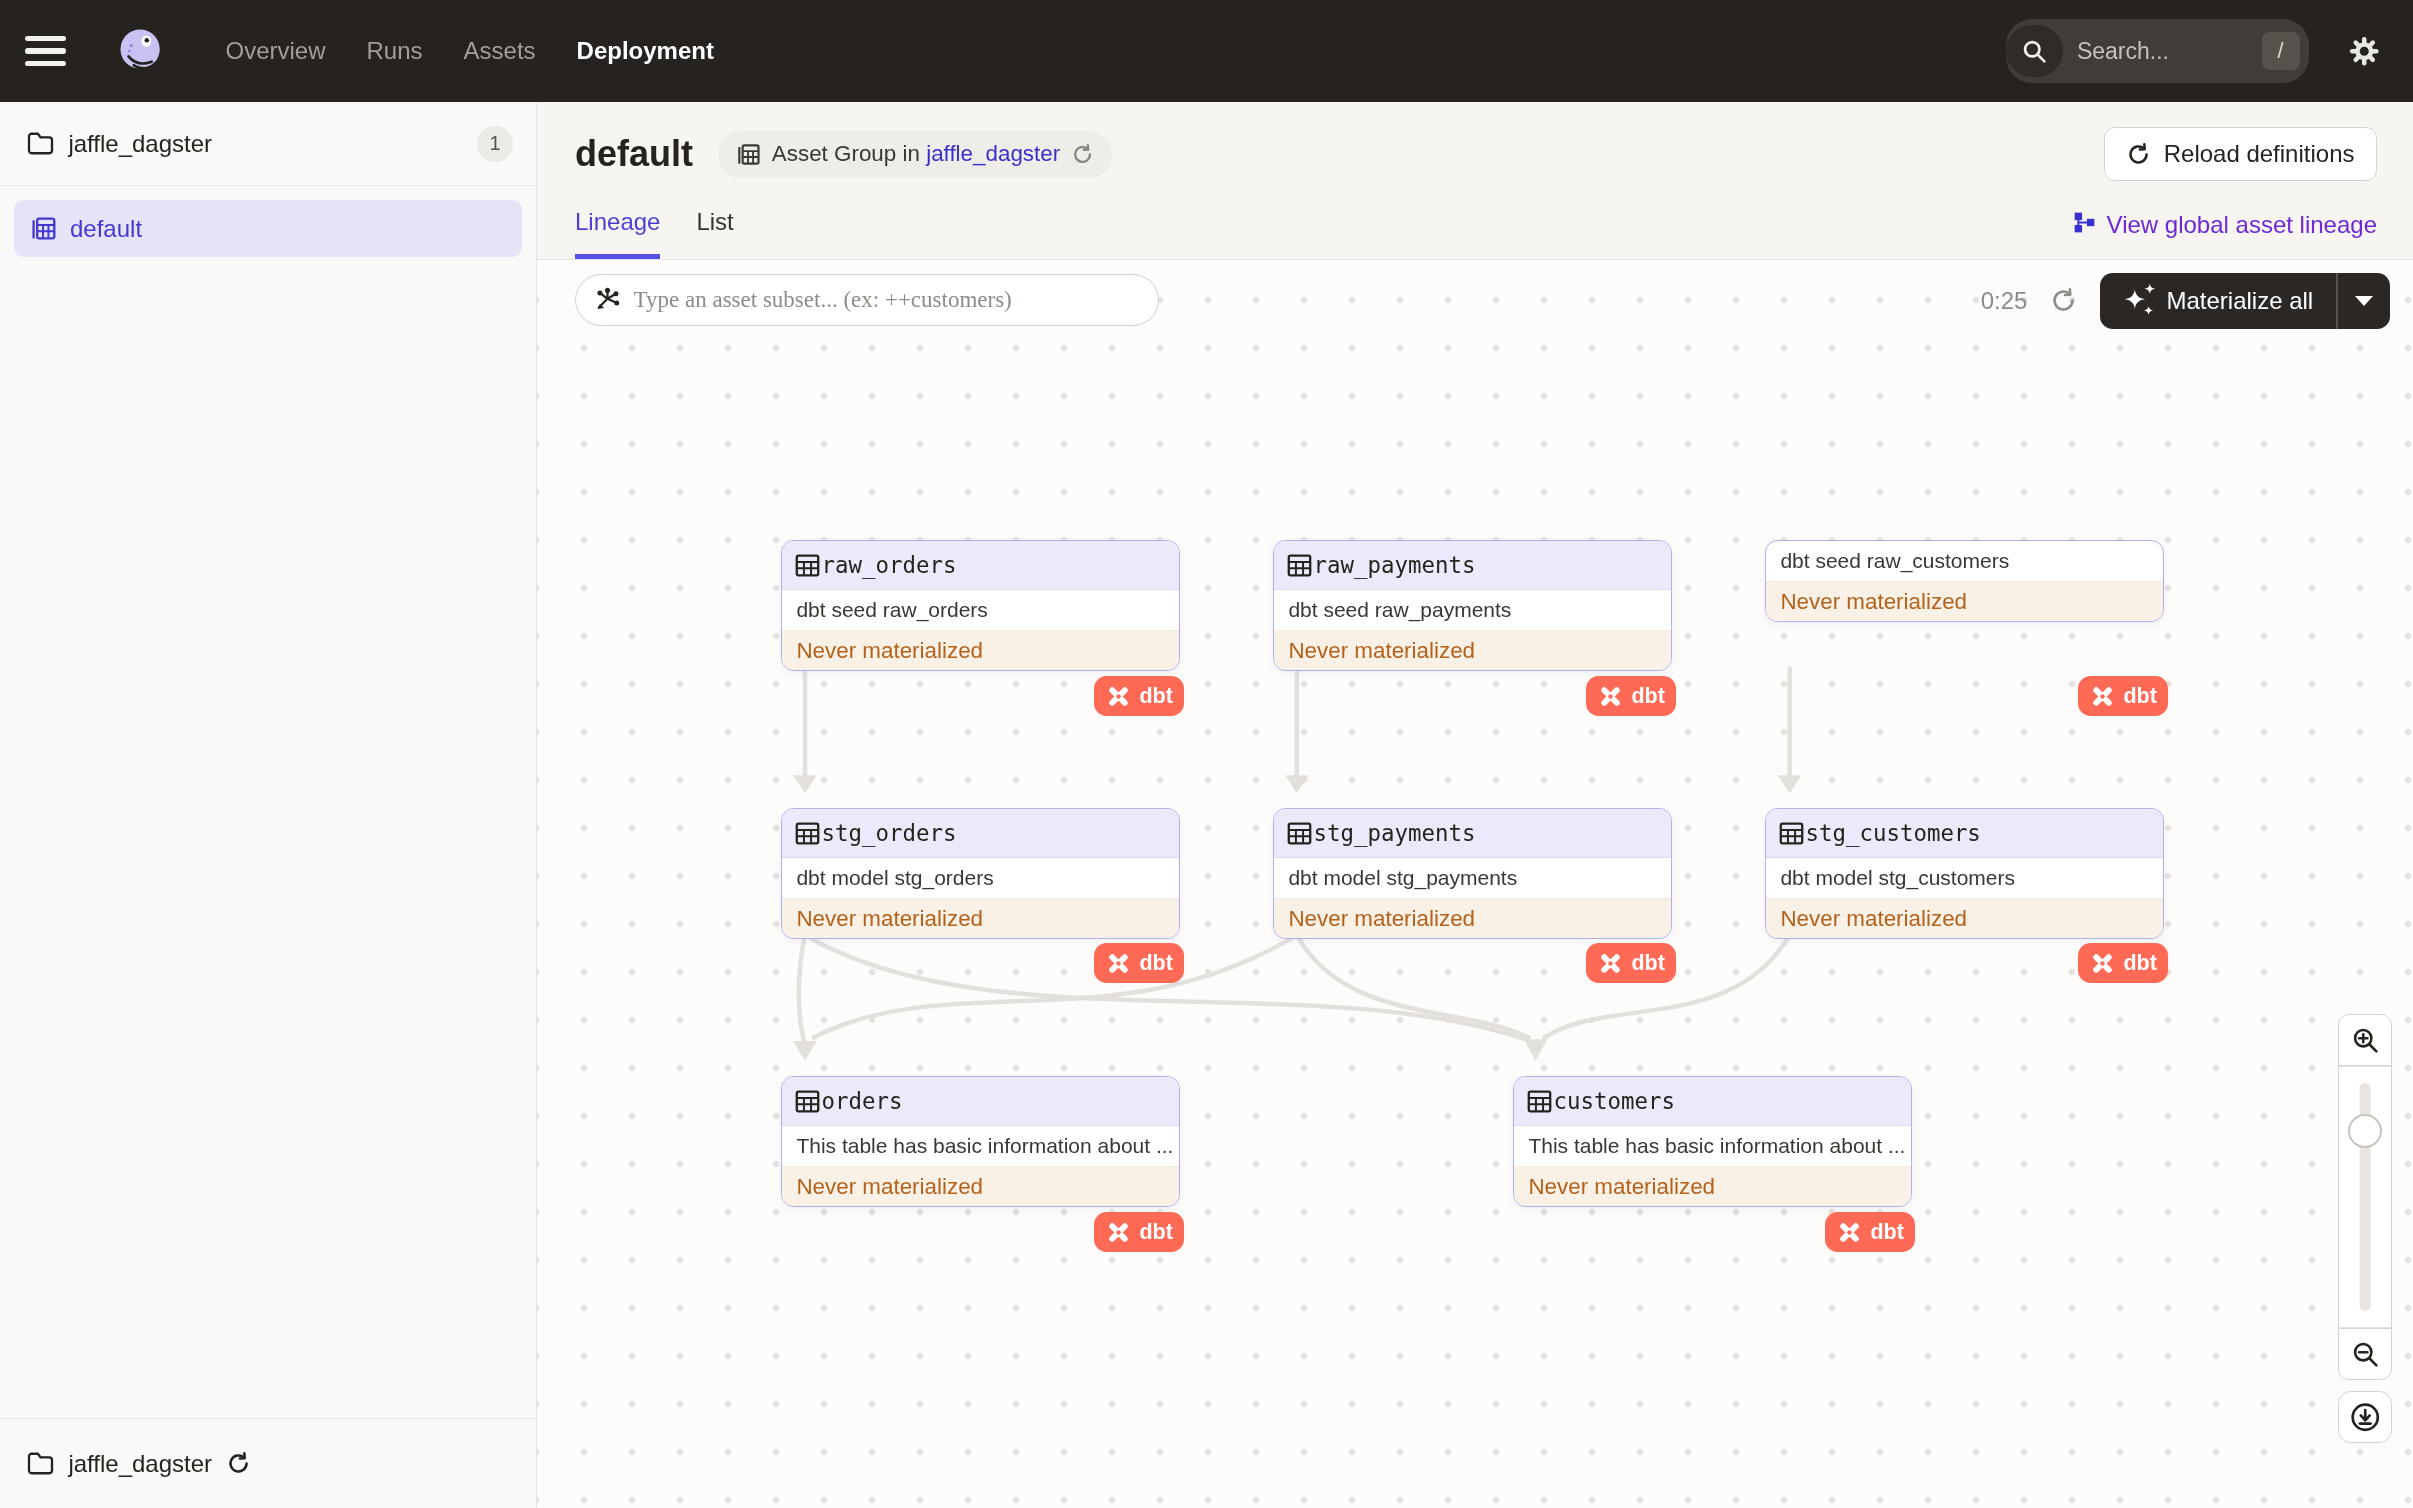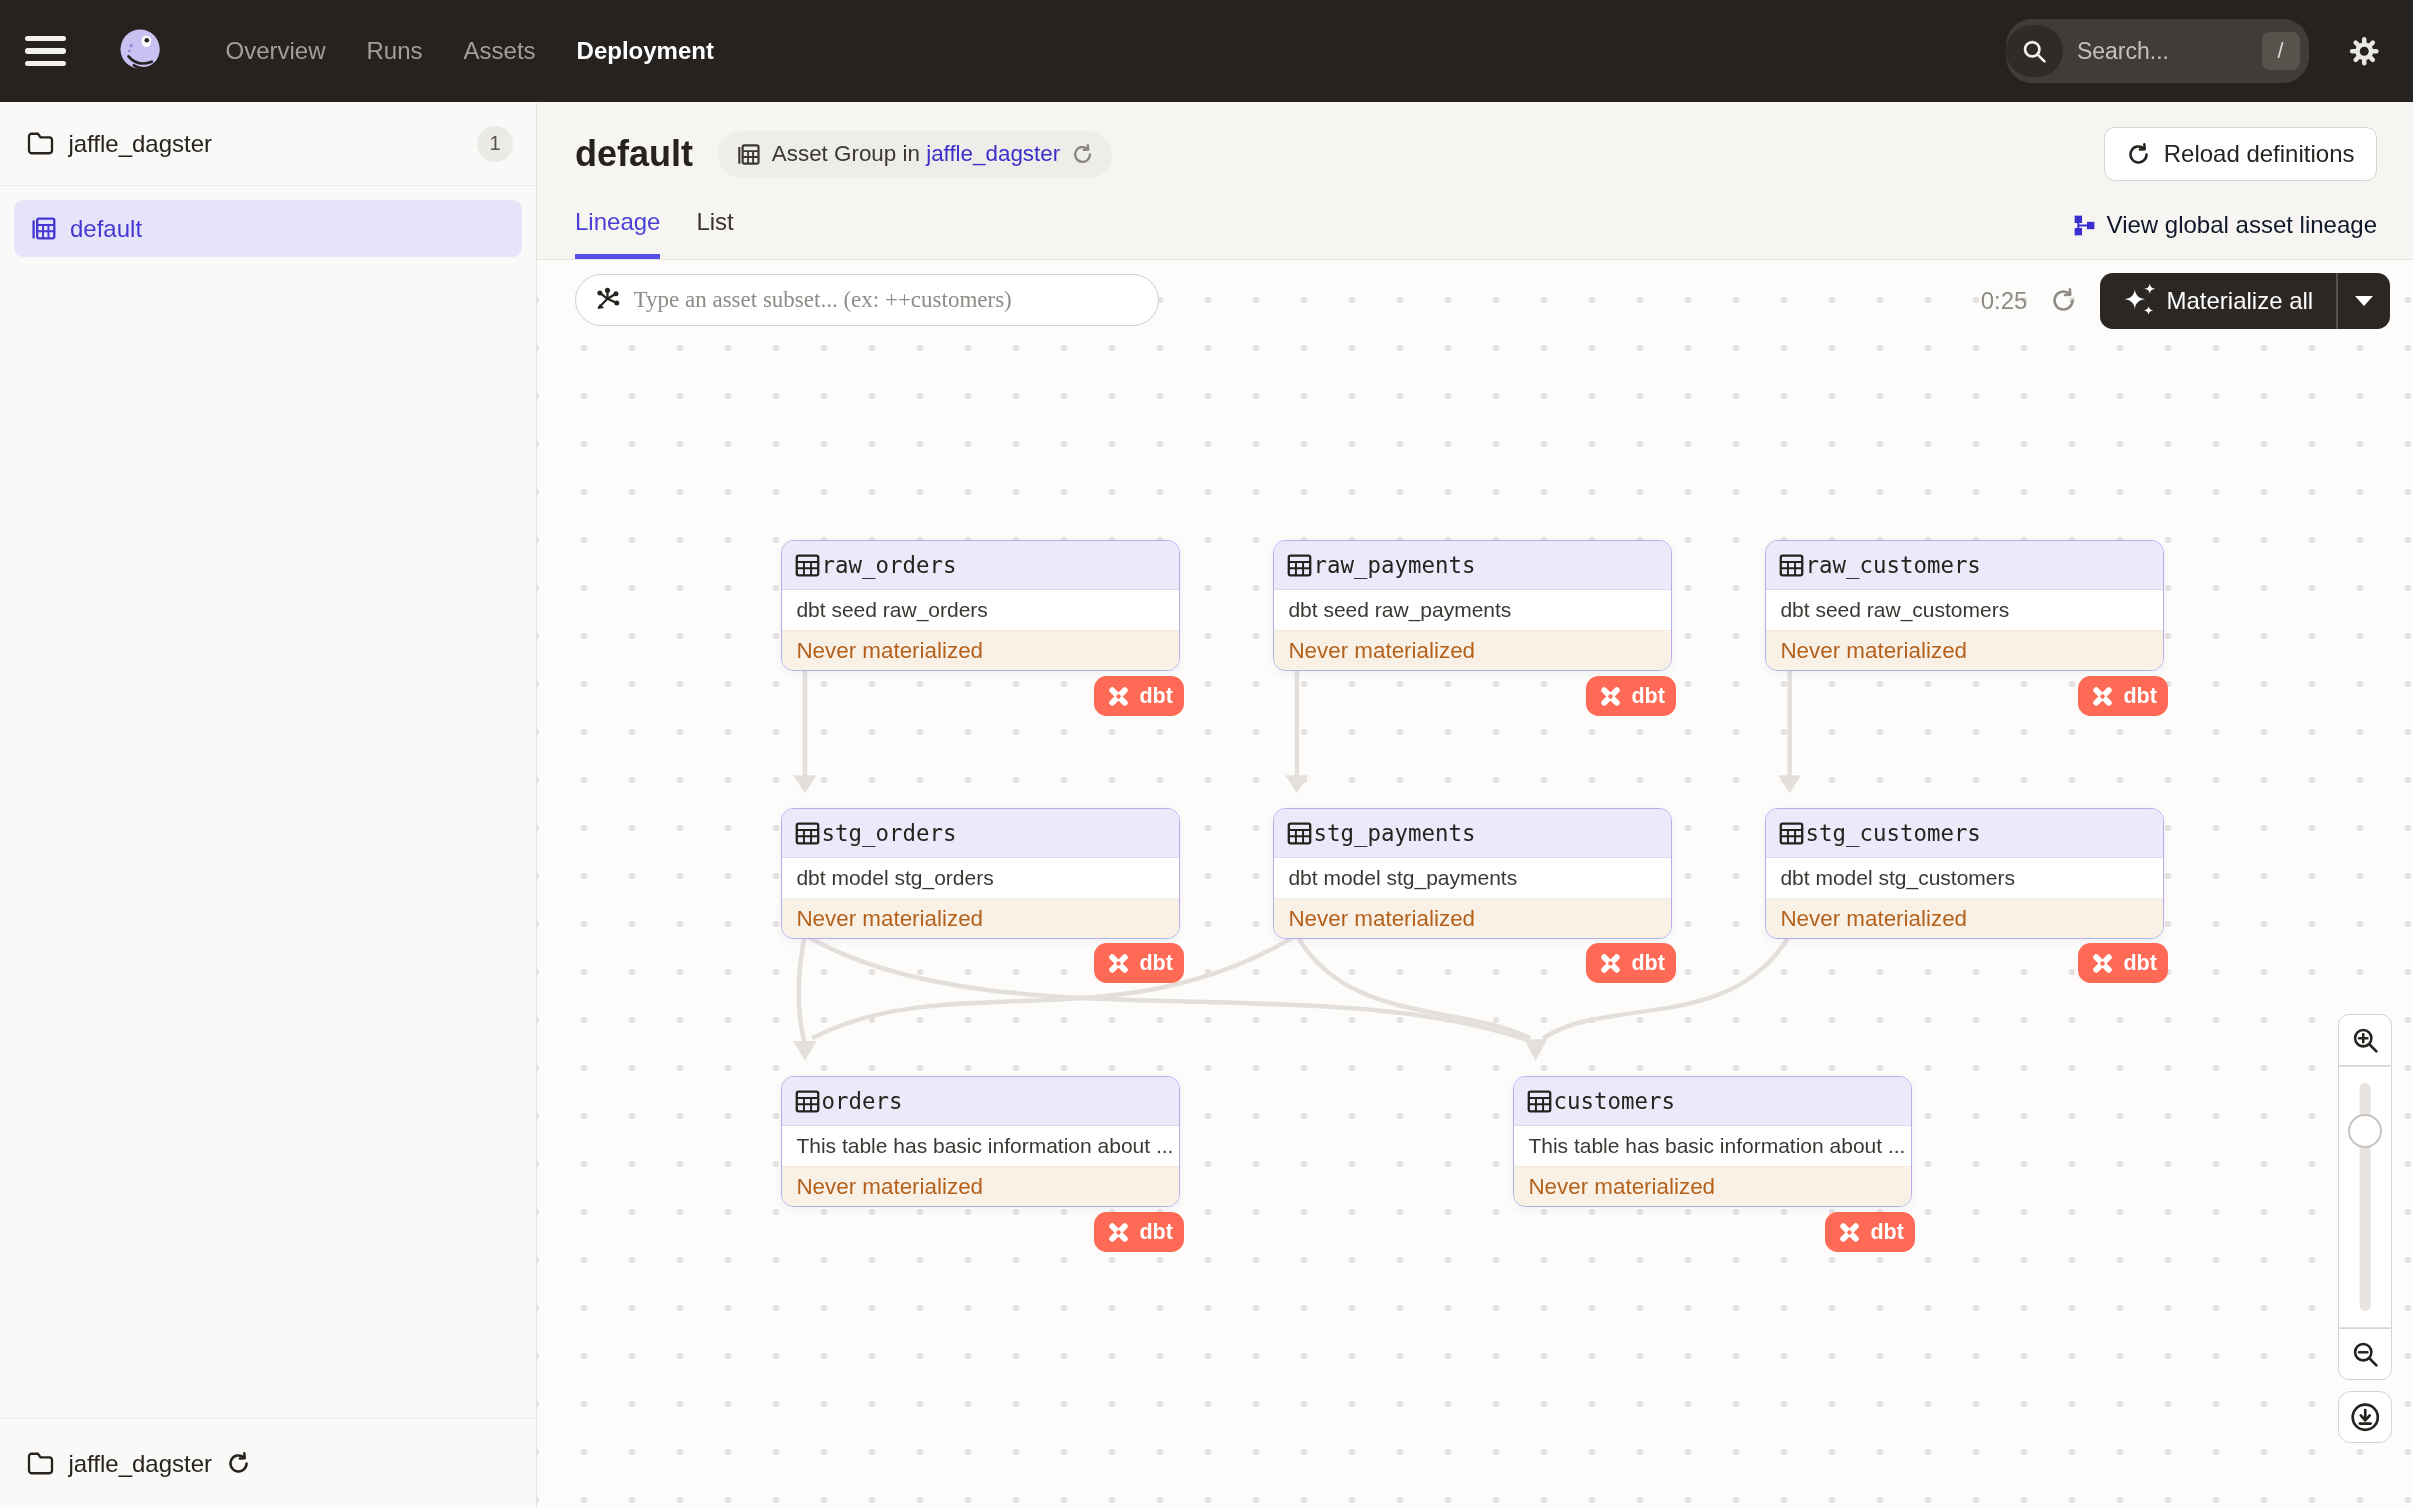--- a/index.html
+++ b/index.html
@@ -36,21 +36,21 @@
   .title-row { display:flex; align-items:center; }
   .page-title { font-size:36px; font-weight:700; color:#26231F; }
   .group-pill { margin-left:25px; height:47px; border-radius:23px; background:#EFEDE9; display:flex; align-items:center; padding:0 18px; gap:10.8px; }
   .group-pill .txt { font-size:22.4px; color:#3B3834; }
   .group-pill a { color:#3B2FC9; text-decoration:none; cursor:pointer; }
   .reload-btn { margin-left:auto; height:54px; border:1.8px solid #D6D3CF; background:#FFFFFF; border-radius:10.8px; display:flex; align-items:center; gap:12.6px; padding:0 21.5px; font-size:24px; color:#26231F; cursor:pointer; }
   .tabs-row { display:flex; align-items:flex-end; margin-top:27px; }
   .tab { font-size:24px; padding-bottom:18px; margin-right:36px; cursor:pointer; border-bottom:5.4px solid transparent; }
   .tab.active { color:#4A3FD6; font-weight:500; border-bottom-color:#554FE8; }
   .tab.inactive { color:#37332F; }
-  .view-global { margin-left:auto; display:flex; align-items:center; gap:10.8px; font-size:24px; color:#0f172a; padding-bottom:20px; cursor:pointer; }
+  .view-global { margin-left:auto; display:flex; gap:10.8px; font-size:24px; color:#6d28d9; padding-bottom:20px; cursor:pointer; }
 
   
   .canvas { position:relative; flex:1; background:#FDFCFA;
     background-image:radial-gradient(circle, #E5E2DF 3.2px, transparent 3.2px);
     background-size:48px 48px; background-position:23px 16px; overflow:hidden; }
   .subset-input { position:absolute; left:38px; top:14.4px; width:584px; height:52px; border:1.8px solid #D4D1CD; border-radius:26px; background:#FFFFFF; display:flex; align-items:center; padding:0 18px; gap:12.6px; }
   .subset-input input { border:none; outline:none; flex:1; font-size:23px; color:#4c1d95; font-family:Liberation Serif, serif; background:transparent; }
   .subset-input input::placeholder { color:#8F8C87; }
   .canvas-toolbar-right { position:absolute; right:23px; top:12.6px; display:flex; align-items:center; gap:23px; }
   .timer { font-size:24px; color:#8E8B86; }
@@ -310,29 +310,20 @@
                 <rect x="2" y="3" width="24" height="22" rx="2" fill="none" stroke="#26231F" stroke-width="2.6"></rect>
                 <path d="M2 10 h24 M2 17 h24 M10 10 v15 M18 10 v15" stroke="#26231F" stroke-width="2.2"></path>
               </svg>
             </span>
             <span class="an-name">raw_payments</span>
           </div>
         <div class="an-desc">dbt seed raw_payments</div>
         <div class="an-status">Never materialized</div>
       </div>
       <div class="asset-node" style="left:1228px; top:280px;">
-        <div class="an-header">
-            <span>
-              <svg viewBox="0 0 28 28" width="25" height="25">
-                <rect x="2" y="3" width="24" height="22" rx="2" fill="none" stroke="#26231F" stroke-width="2.6"></rect>
-                <path d="M2 10 h24 M2 17 h24 M10 10 v15 M18 10 v15" stroke="#26231F" stroke-width="2.2"></path>
-              </svg>
-            </span>
-            <span class="an-name">raw_customers</span>
-          </div>
         <div class="an-desc">dbt seed raw_customers</div>
         <div class="an-status">Never materialized</div>
       </div>
       <div class="asset-node" style="left:244px; top:548px;">
         <div class="an-header">
             <span>
               <svg viewBox="0 0 28 28" width="25" height="25">
                 <rect x="2" y="3" width="24" height="22" rx="2" fill="none" stroke="#26231F" stroke-width="2.6"></rect>
                 <path d="M2 10 h24 M2 17 h24 M10 10 v15 M18 10 v15" stroke="#26231F" stroke-width="2.2"></path>
               </svg>

